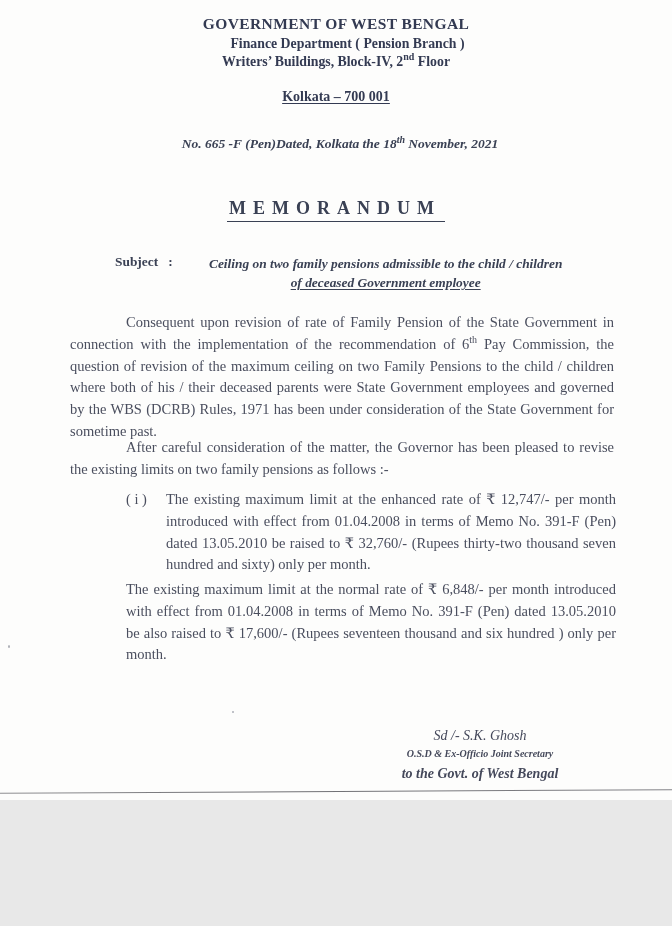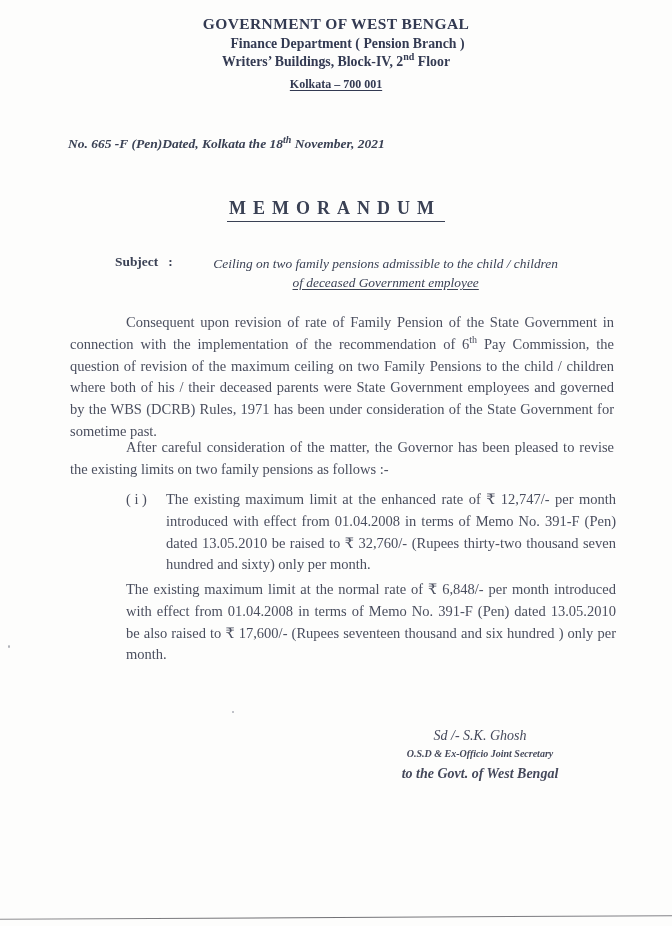--- a/index.html
+++ b/index.html
@@ -1,53 +1,53 @@
 <!DOCTYPE html>
 <html><head>
 <meta charset="utf-8">
 <style>
   * { margin:0; padding:0; box-sizing:border-box; }
   html,body { width:672px; height:926px; }
   body { background:#e8e8e8; }
   .page {
     position:relative;
-    width:672px; height:926px;
+    width:672px; height:800px;
     background:#fefefdf7;
     background-color:#fdfdfc;
     font-family:"Liberation Serif","DejaVu Serif",serif;
     color:#4a4e5e;
     overflow:hidden;
   }
   sup { font-size:10px; vertical-align:super; line-height:0; }
 
   
   .letterhead { position:absolute; top:15px; left:0; right:0; text-align:center; color:#333a52; }
   .org  { font-weight:bold; font-size:15.5px; letter-spacing:.4px; }
   .dept { font-weight:bold; font-size:13.8px; margin-top:3px;margin-left:23px; }
   .addr { font-weight:bold; font-size:13.8px; margin-top:2px; }
-  .city { font-weight:bold; font-size:12px; margin-top:7px; display:inline-block;
+  .city { font-weight:bold; font-size:14px; margin-top:19px; display:inline-block;
           text-decoration:underline; text-underline-offset:2px; }
 
   
   .refline { position:absolute; top:136px; left:68px; right:60px;
-             display:flex; justify-content:flex-start;
+             display:flex; justify-content:center;
              font-weight:bold; font-style:italic; font-size:13.5px; color:#3a4154; }
 
   
   .title-wrap { position:absolute; top:198px; left:0; right:0; text-align:center; }
   .memo-title { display:inline-block; font-weight:bold; font-size:18px; color:#3a4154;
                 letter-spacing:7px; padding:0 4px 2px 2px;
                 border-bottom:1.5px solid #3a4154; }
 
   
   .subject { position:absolute; top:254px; left:115px; right:60px; display:flex;
              font-size:13.4px; color:#3a4154; }
   .subject-label { font-weight:bold; white-space:pre; flex:none; }
   .subject-text  { width:402px; margin-left:12px; text-align:center;
-                   font-weight:normal; font-style:italic; line-height:19px; }
+                   font-weight:bold; font-style:italic; line-height:19px; }
   .subject-text .u { text-decoration:underline; text-underline-offset:2px; }
 
   
   .para { position:absolute; left:70px; right:58px; text-align:justify;
           font-size:14.5px; line-height:21.8px; }
   .p1 { top:312px; text-indent:56px; }
   .p2 { top:437px; text-indent:56px; }
 
   
   .item { position:absolute; left:126px; right:56px; display:flex;

